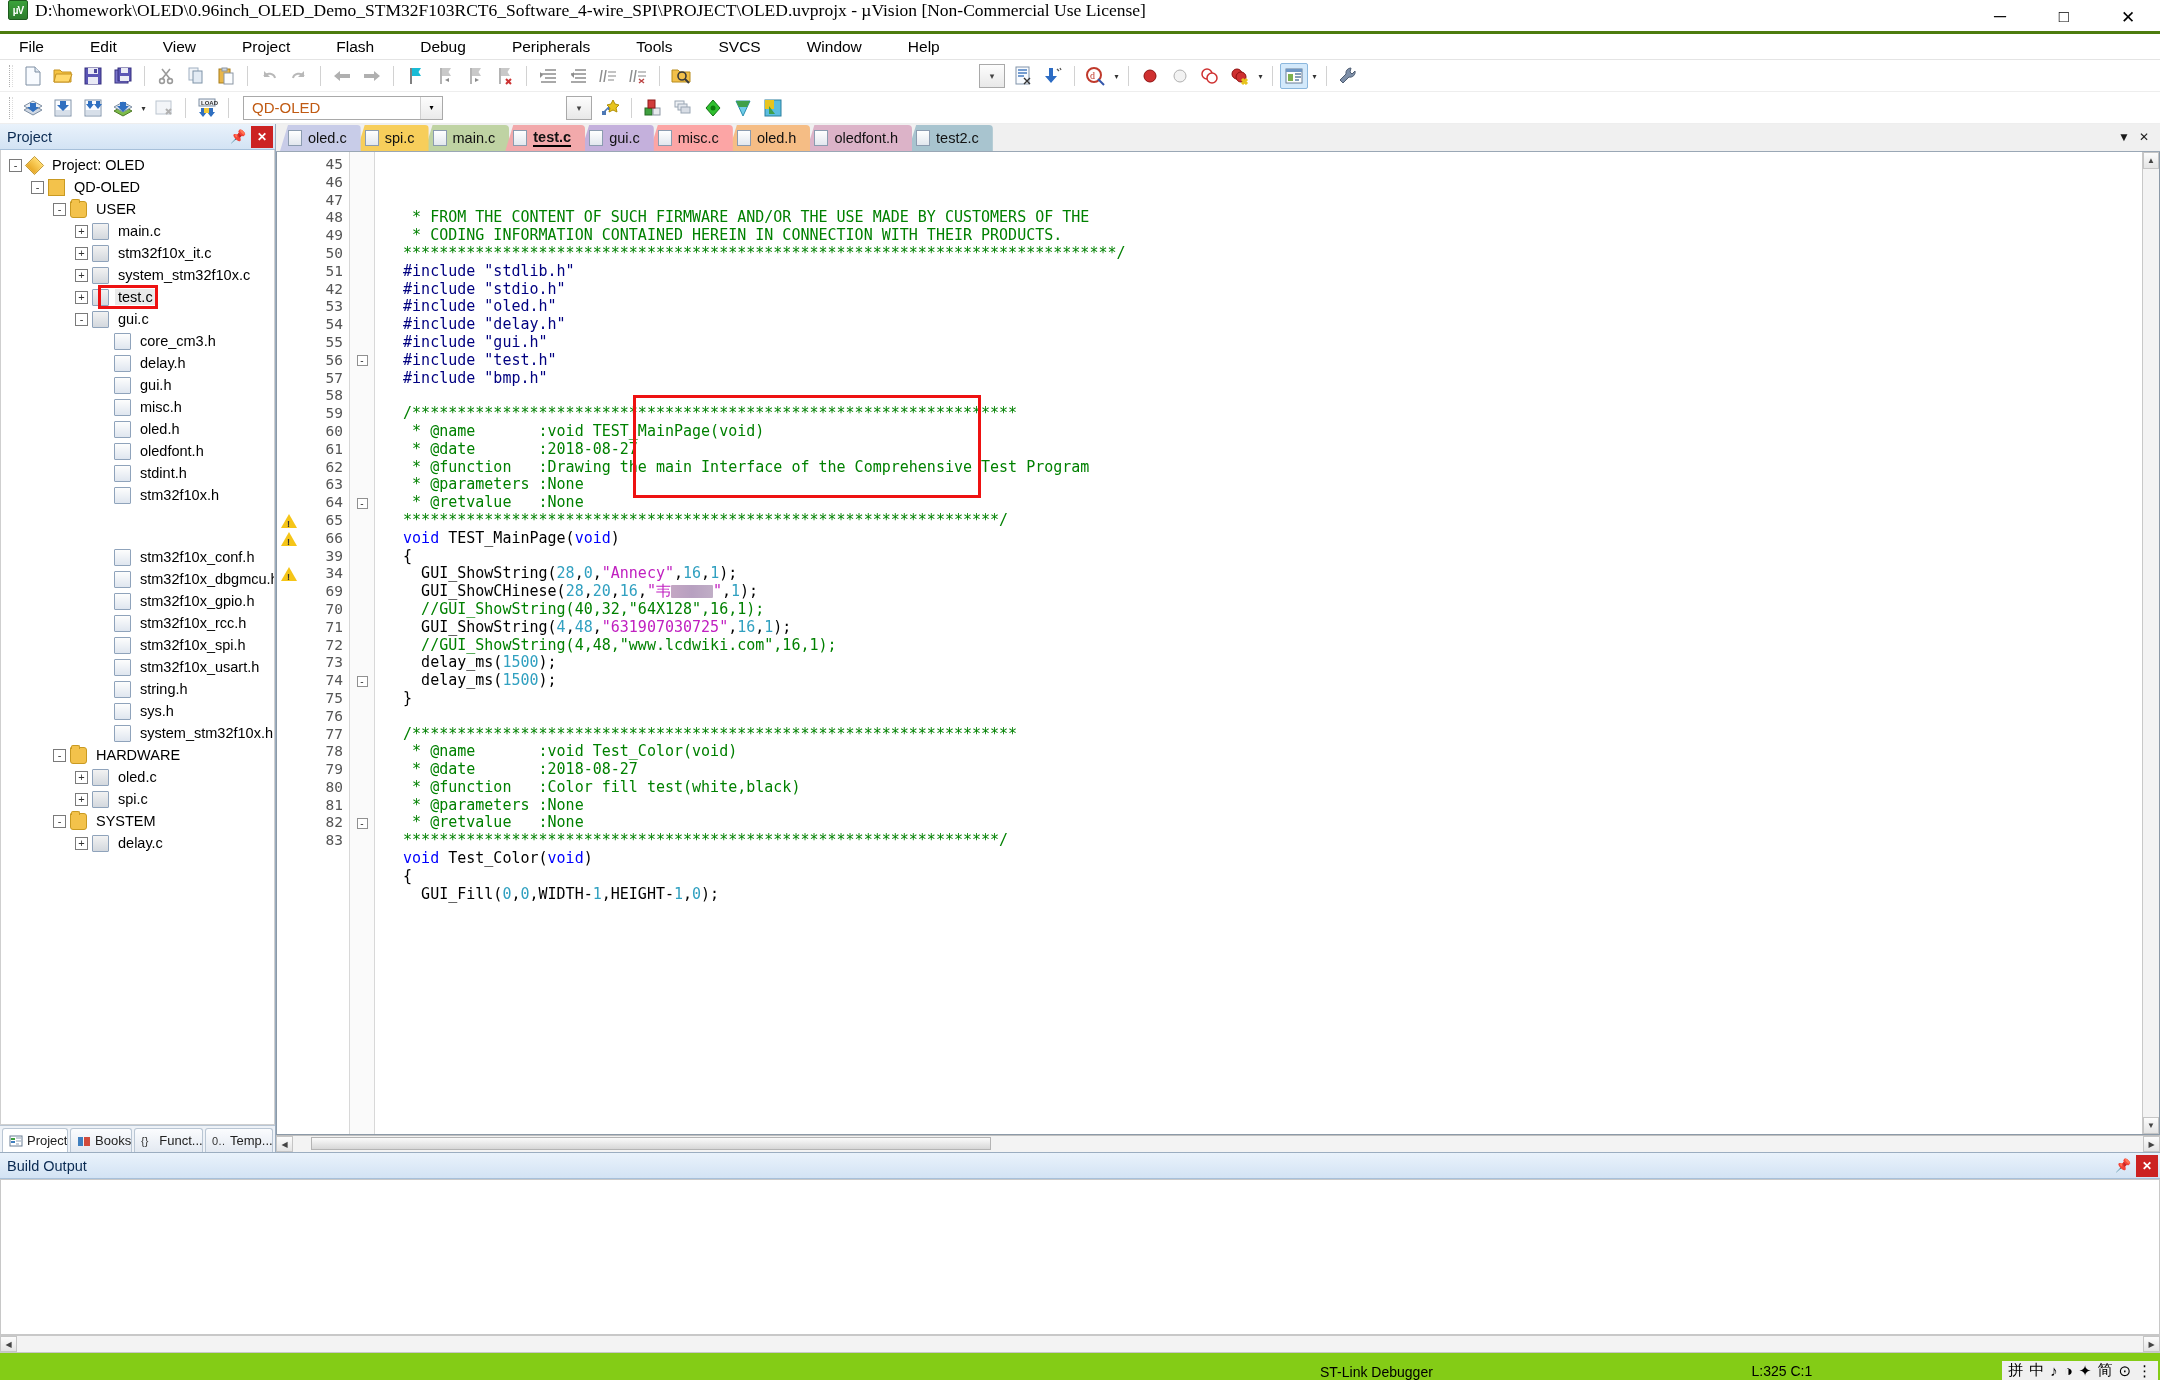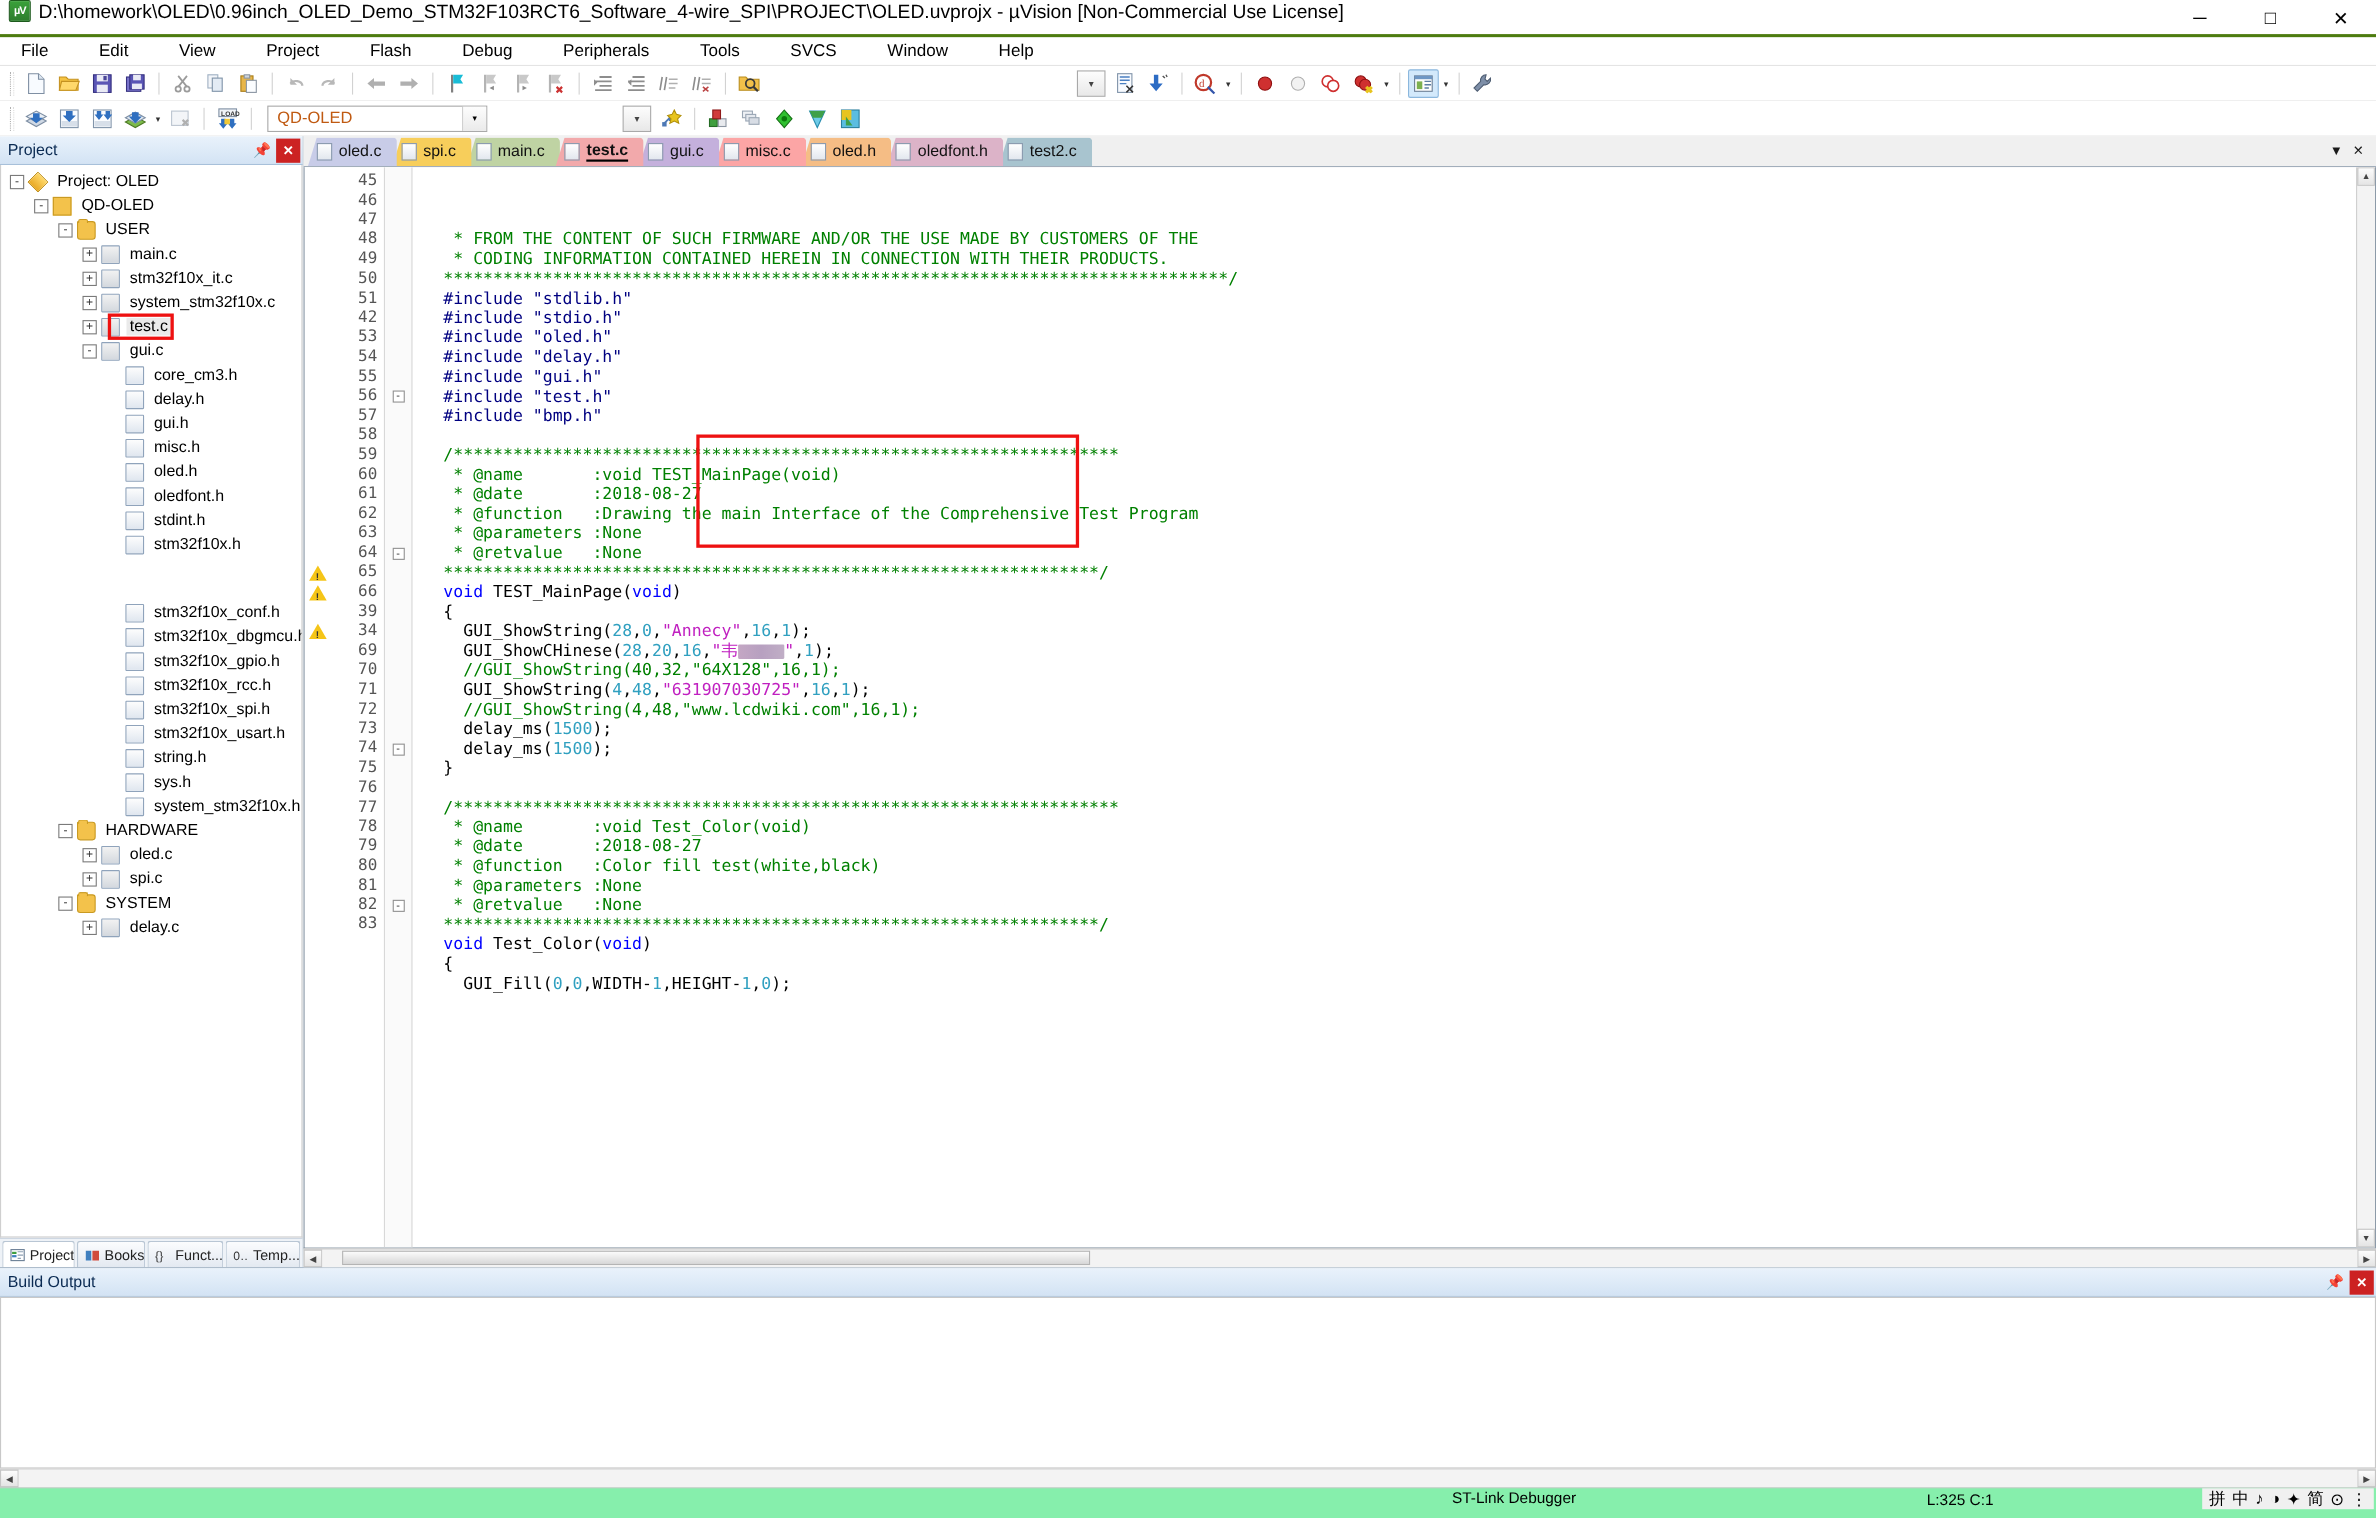--- a/index.html
+++ b/index.html
@@ -33,21 +33,21 @@
     border: 1px solid #1d5a1d;
     border-radius: 2px;
     color: #fff; font-size: 10px;
     display: flex; align-items: center; justify-content: center;
     font-weight: bold; letter-spacing: -1px;
   }
   .title-text {
     font-size: 17.5px;
     color: #000;
     white-space: nowrap;
-    font-family: Liberation Sans, sans-serif;
+    font-family: Liberation Serif, serif;
   }
   .win-controls {
     margin-left: auto; display: flex; height: 34px;
   }
   .win-btn {
     width: 64px; height: 34px;
     display: flex; align-items: center; justify-content: center;
     font-size: 17px; color: #000;
   }
 
@@ -476,23 +476,23 @@
   .build-scroll {
     height: 17px; background: #f0f0f0;
     border-top: 1px solid #c8c8c8;
     display: flex; align-items: center;
     flex: 0 0 17px;
   }
 
   
   .statusbar {
     height: 28px;
-    background: #86efac;
+    background: #84cc16;
     border-top: 1px solid #c8c8c8;
-    display: flex; align-items: flex-start;
+    display: flex; align-items: flex-end;
     font-size: 14px; color: #000;
     flex: 0 0 28px;
   }
   .sb-cell { padding: 0 10px; white-space: nowrap; }
   .sb-right { margin-left: auto; display: flex; align-items: center; padding-right: 2px; }
   .ime {
     display: flex; align-items: center;
     background: #f0f0f0;
     padding: 0 3px;
   }

